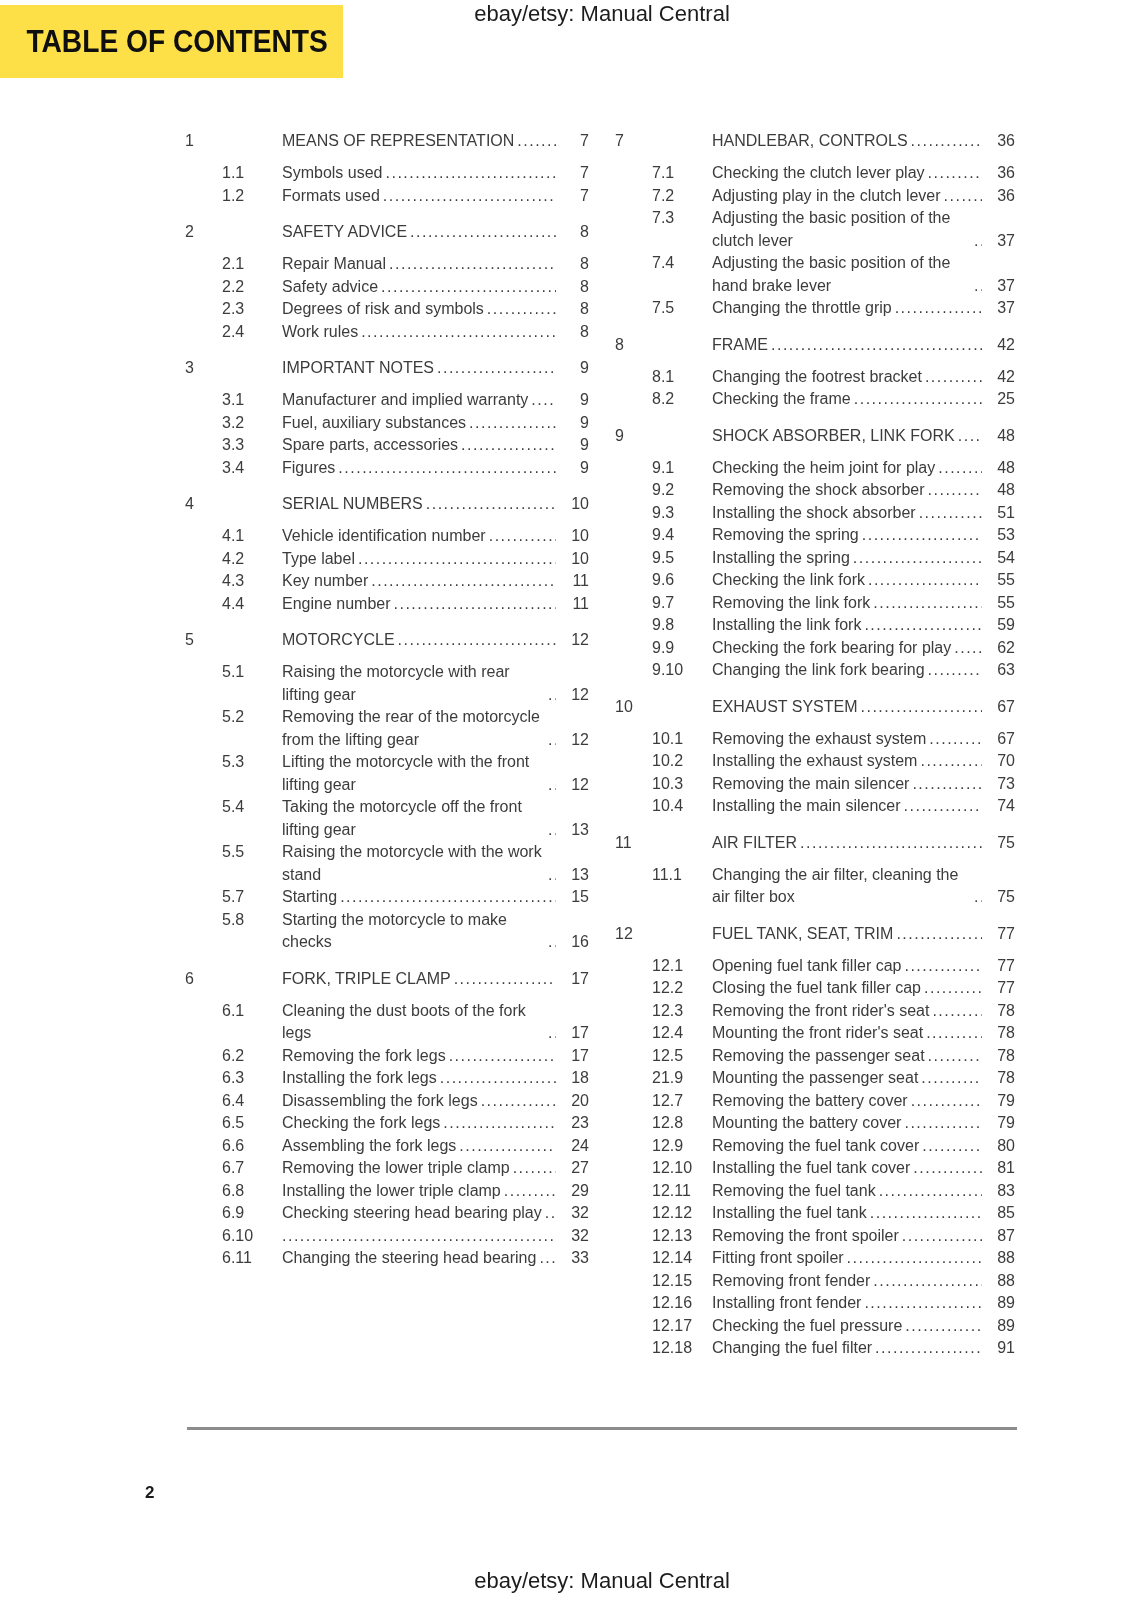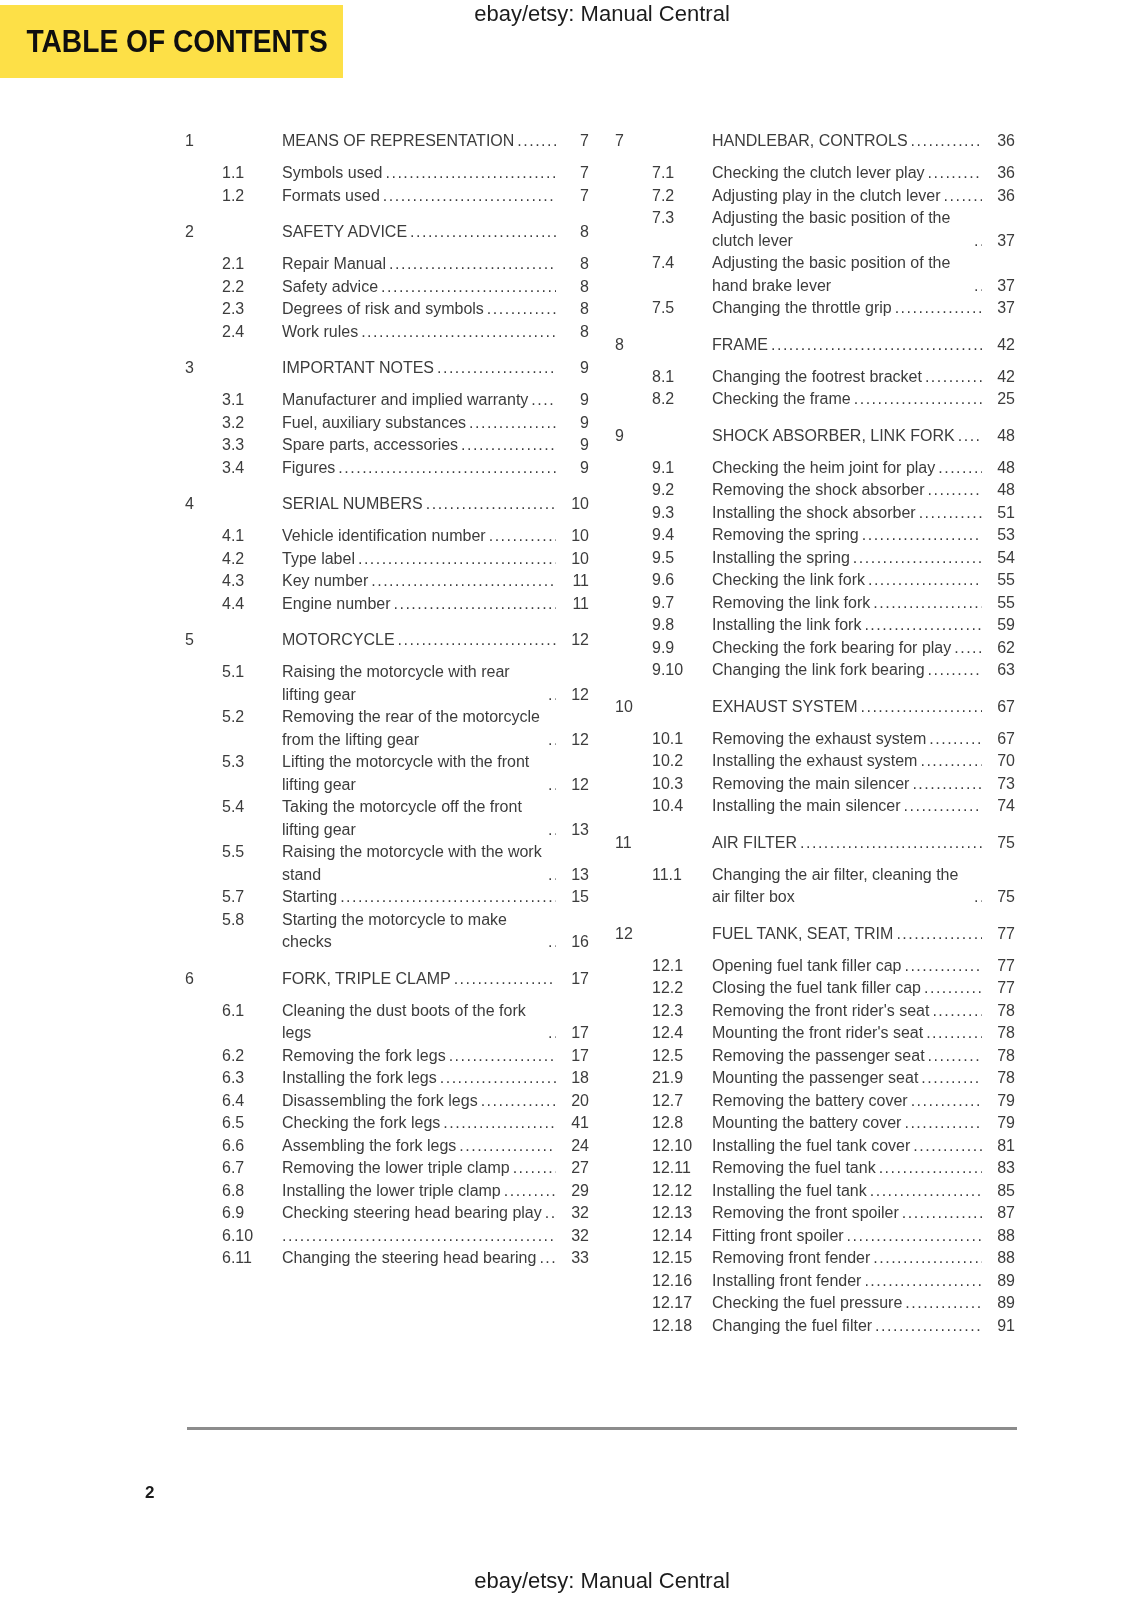--- a/index.html
+++ b/index.html
@@ -310,21 +310,21 @@
     <div class="toc-row item">
       <span class="toc-num">6.4</span>
       <span class="toc-title">Disassembling the fork legs</span>
       <span class="toc-leader"></span>
       <span class="toc-page">20</span>
     </div>
     <div class="toc-row item">
       <span class="toc-num">6.5</span>
       <span class="toc-title">Checking the fork legs</span>
       <span class="toc-leader"></span>
-      <span class="toc-page">41</span>
+      <span class="toc-page">23</span>
     </div>
     <div class="toc-row item">
       <span class="toc-num">6.6</span>
       <span class="toc-title">Assembling the fork legs</span>
       <span class="toc-leader"></span>
       <span class="toc-page">24</span>
     </div>
     <div class="toc-row item">
       <span class="toc-num">6.7</span>
       <span class="toc-title">Removing the lower triple clamp</span>
@@ -567,20 +567,26 @@
       <span class="toc-leader"></span>
       <span class="toc-page">79</span>
     </div>
     <div class="toc-row item">
       <span class="toc-num">12.8</span>
       <span class="toc-title">Mounting the battery cover</span>
       <span class="toc-leader"></span>
       <span class="toc-page">79</span>
     </div>
     <div class="toc-row item">
+      <span class="toc-num">12.9</span>
+      <span class="toc-title">Removing the fuel tank cover</span>
+      <span class="toc-leader"></span>
+      <span class="toc-page">80</span>
+    </div>
+    <div class="toc-row item">
       <span class="toc-num">12.10</span>
       <span class="toc-title">Installing the fuel tank cover</span>
       <span class="toc-leader"></span>
       <span class="toc-page">81</span>
     </div>
     <div class="toc-row item">
       <span class="toc-num">12.11</span>
       <span class="toc-title">Removing the fuel tank</span>
       <span class="toc-leader"></span>
       <span class="toc-page">83</span>

